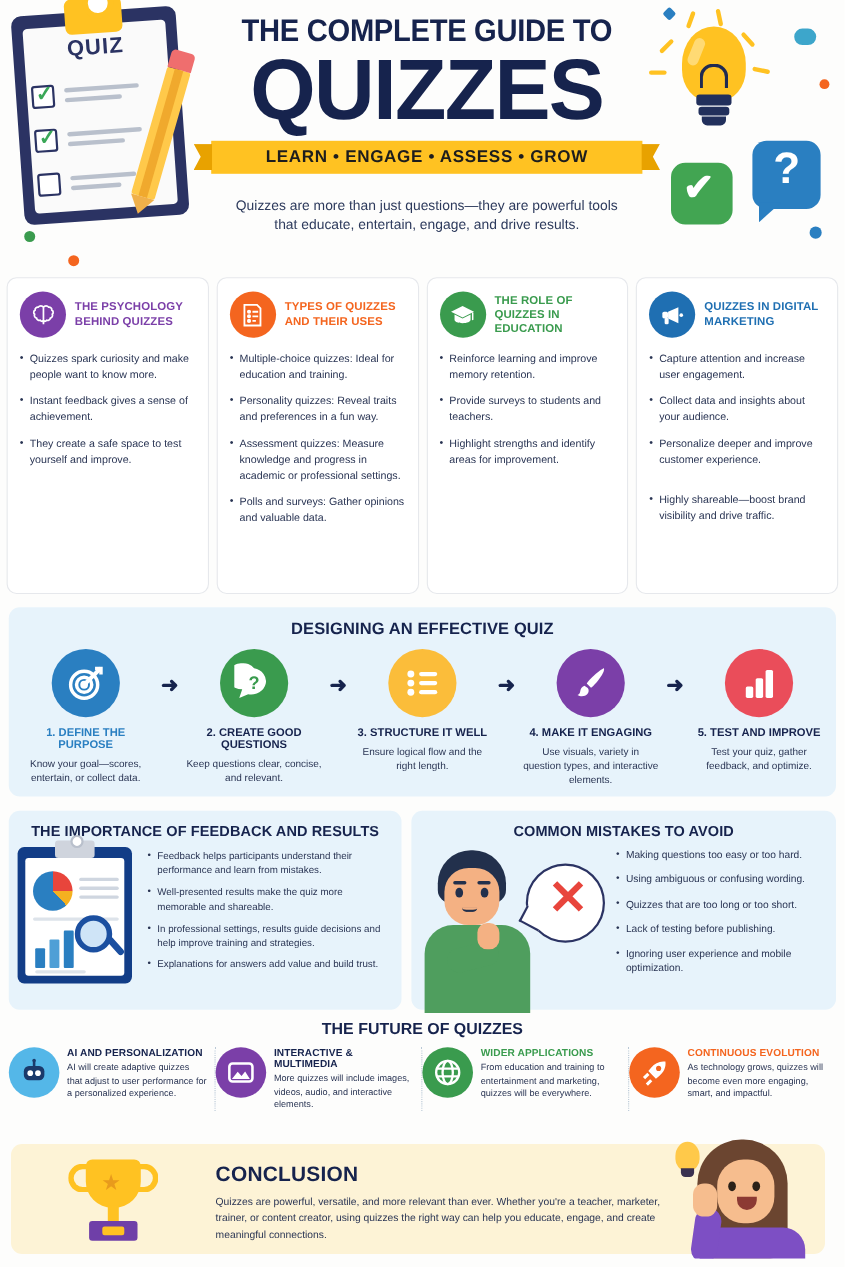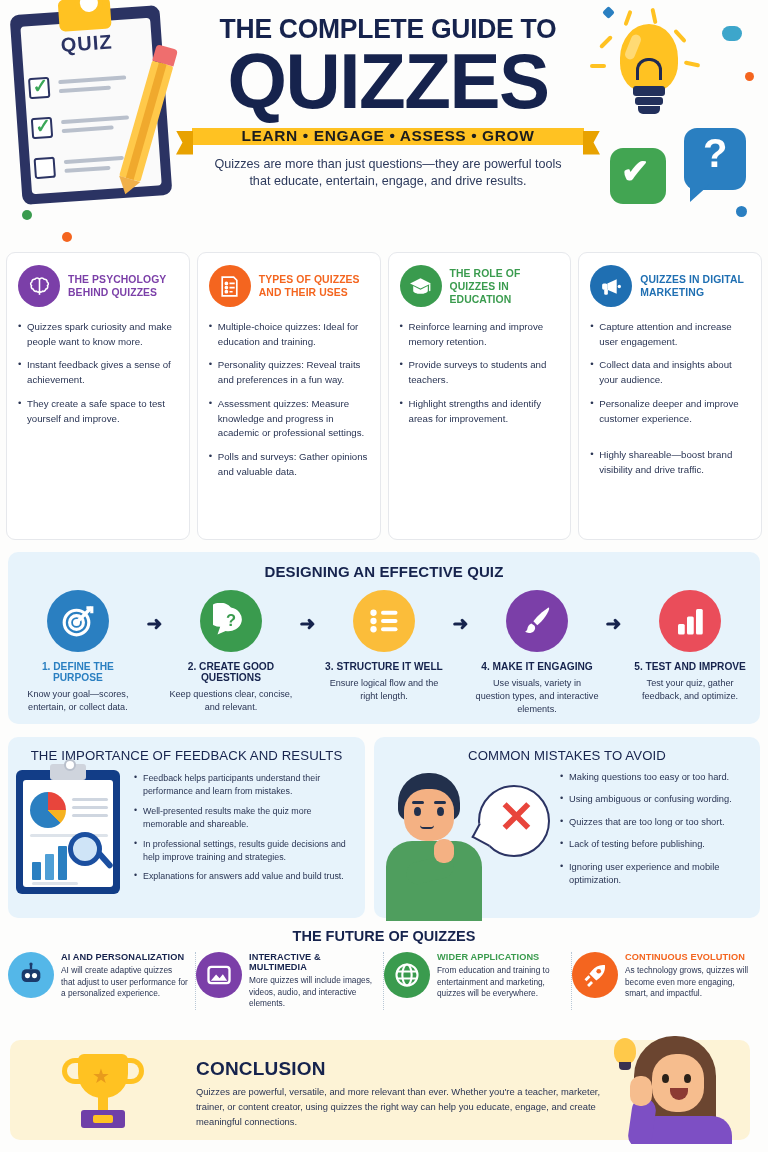--- a/index.html
+++ b/index.html
@@ -18,30 +18,30 @@
     font-size: 28.5px; font-weight: 700; letter-spacing: -0.3px;
     color: #16234d; line-height: 1.02; white-space: nowrap;
     transform: scaleX(0.93); transform-origin: center;
   }
   .title-big {
     font-size: 78px; font-weight: 700; color: #16234d;
     line-height: 0.93; letter-spacing: -1.5px; margin-top: 2px;
     transform: scaleX(0.98); transform-origin: center;
   }
   .ribbon {
-    position: relative; margin: 10px auto 0; width: 392px; height: 17px;
+    position: relative; margin: 10px auto 0; width: 392px; height: 30px;
     background: #ffc222; display: flex; align-items: center; justify-content: center;
   }
   .ribbon::before, .ribbon::after {
     content: ""; position: absolute; top: 3px; width: 17px; height: 24px; background: #e8a200;
   }
   .ribbon::before { left: -16px; clip-path: polygon(0 0, 100% 0, 100% 100%, 0 100%, 38% 50%); }
   .ribbon::after  { right: -16px; clip-path: polygon(0 0, 100% 0, 62% 50%, 100% 100%, 0 100%); }
   .ribbon-txt { font-size: 15.5px; font-weight: 700; color: #1d1d1d; letter-spacing: 0.6px; }
-  .subtitle { margin-top: 11px; font-size: 12.6px; color: #2d3a5c; line-height: 1.42; }
+  .subtitle { margin-top: 21px; font-size: 12.6px; color: #2d3a5c; line-height: 1.42; }
 
   
   .art { position: absolute; }
   .clip-board { left: 16px; top: 10px; width: 150px; height: 190px; transform: rotate(-4deg); }
   .cb-body { position: absolute; inset: 0; background: #2b3363; border-radius: 9px; }
   .cb-paper { position: absolute; left: 10px; top: 12px; right: 10px; bottom: 10px; background: #fafafa; border-radius: 4px; }
   .cb-clip { position: absolute; left: 50%; top: -12px; margin-left: -26px; width: 52px; height: 32px; background: #ffc222; border-radius: 6px; }
   .cb-clip::after { content:""; position:absolute; left:50%; top:-9px; margin-left:-9px; width:18px; height:18px; border:5px solid #ffc222; border-radius:50%; background:#fff;}
   .cb-quiz { position: absolute; left: 0; right: 0; top: 22px; text-align: center; font-size: 20px; font-weight: 700; color: #2b3363; letter-spacing: 1px; }
   .cb-row { position: absolute; left: 14px; display: flex; align-items: center; gap: 9px; }
@@ -88,21 +88,21 @@
   .step { width: 131px; text-align: center; }
   .step-circle { width: 62px; height: 62px; border-radius: 50%; margin: 0 auto; display:flex;align-items:center;justify-content:center;}
   .step-circle svg { width: 36px; height: 36px; }
   .step-label { margin-top: 9px; font-size: 10.2px; font-weight: 700; }
   .step-desc { margin-top: 5px; font-size: 9.1px; line-height: 1.42; color: #2a3554; }
   .arrow { width: 31px; padding-top: 24px; text-align:center; font-size: 19px; color:#16234d; line-height:1; font-weight:700;}
 
   
   .twocol { position: absolute; top: 737px; left: 8px; width: 752px; display:flex; gap: 9px; }
   .panel { background: #e7f3fb; border-radius: 10px; position: relative; height: 181px; }
-  .panel-title { text-align:center; font-size: 13.2px; font-weight:400; color:#16234d; padding-top: 11px; letter-spacing:0.1px;}
+  .panel-title { text-align:center; font-size: 13.2px; font-weight:700; color:#16234d; padding-top: 11px; letter-spacing:0.1px;}
   .p-left { width: 357px; }
   .p-right { width: 386px; }
   .p-body { display:flex; padding: 7px 10px 0 8px; }
   .p-art { flex: none; }
   .mini-bullets li { list-style:none; position:relative; padding-left:9px; font-size:8.9px; line-height:1.45; color:#2a3554; margin-bottom:7px;}
   .mini-bullets li::before { content:"•"; position:absolute; left:0; top:-1px; color:#2a3554;}
   .mb2 li { font-size: 9.3px; margin-bottom: 9px; }
 
   
   .cb2 { position: relative; width: 104px; height: 124px; }

